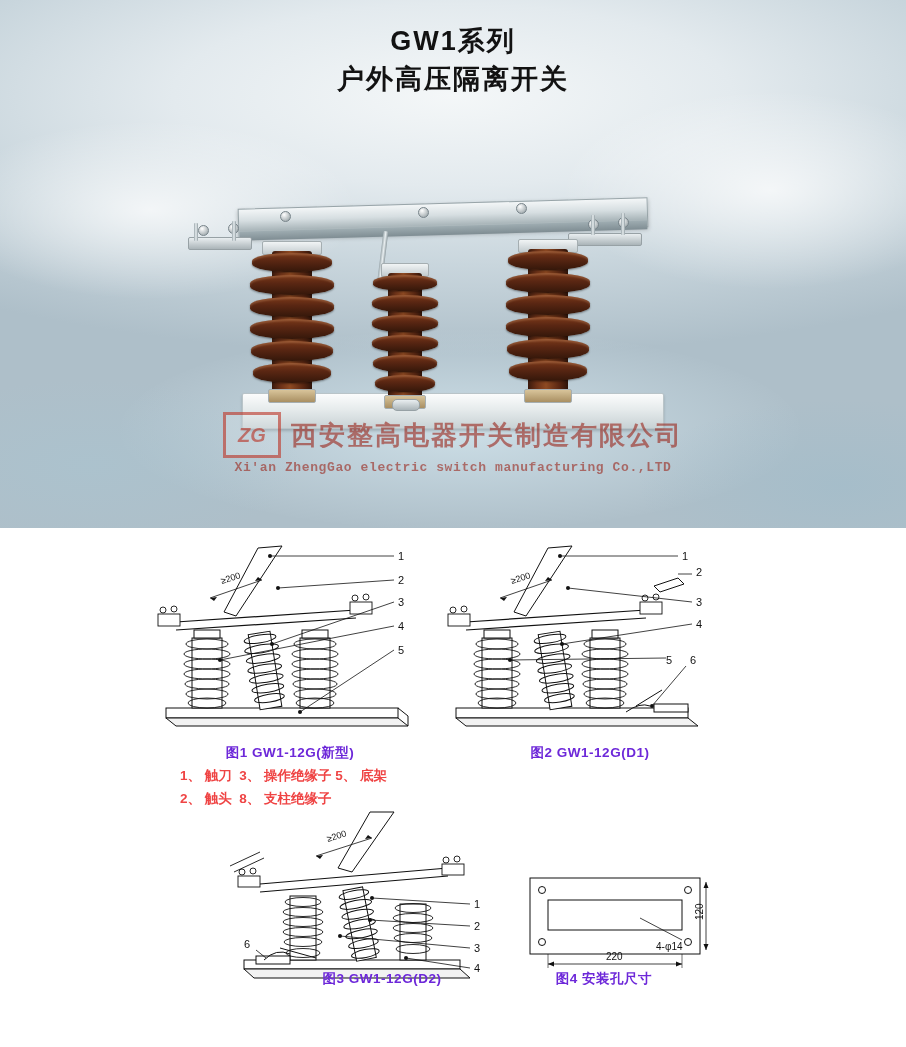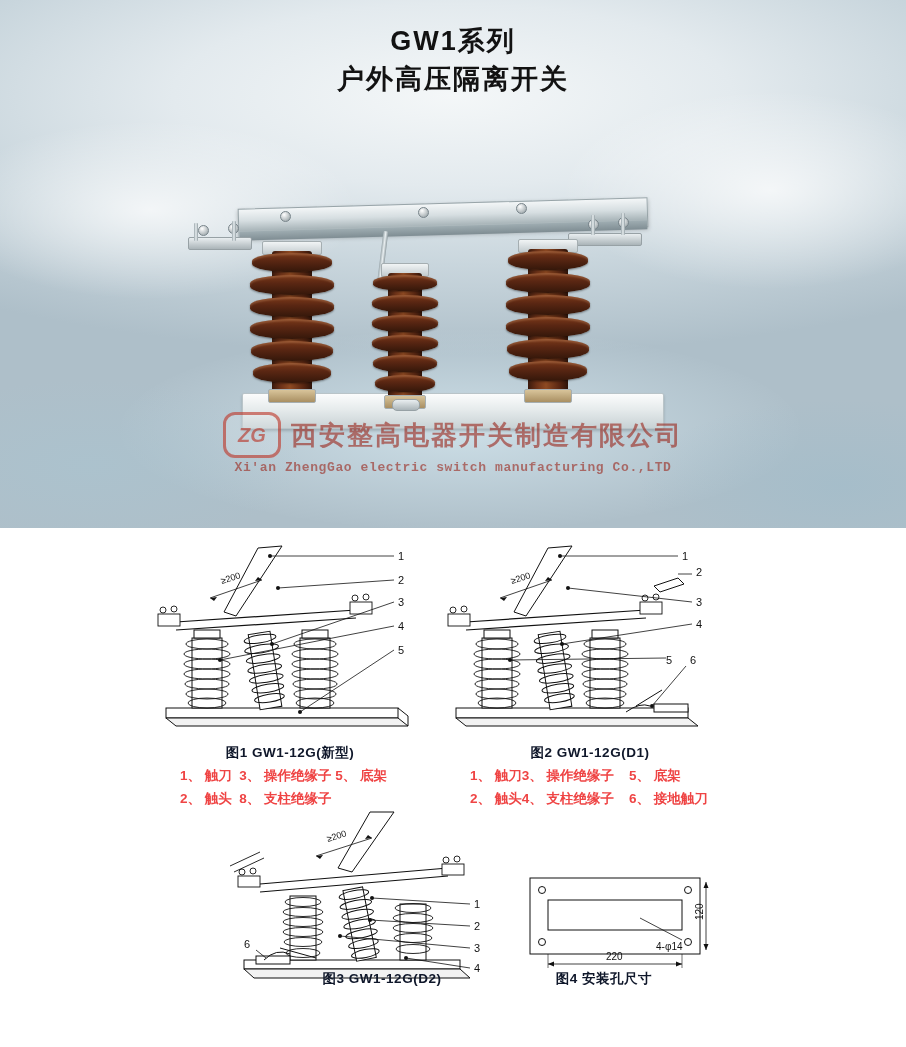--- a/index.html
+++ b/index.html
@@ -95,40 +95,40 @@
     border:1px solid #97a1a5;border-radius:2px;
   }
 
   
   .watermark{
     position:absolute;left:0;top:412px;width:906px;text-align:center;
     opacity:0.62;
   }
   .wm-row{display:flex;align-items:center;justify-content:center;gap:10px;}
   .wm-logo{
-    width:52px;height:40px;border:3px solid #c0392b;border-radius:12px;
+    width:52px;height:40px;border:3px solid #c0392b;border-radius:0;
     display:flex;align-items:center;justify-content:center;
     color:#c0392b;font-weight:bold;font-size:20px;font-style:italic;
     background:rgba(255,255,255,0.25);
   }
   .wm-cn{font-size:26px;font-weight:bold;color:#9c2b21;letter-spacing:2px;}
   .wm-en{
     margin-top:2px;font-size:13px;color:#9c2b21;letter-spacing:0.6px;
     font-family:"Liberation Mono", monospace;font-weight:bold;
   }
 
   
   .draw-panel{
     position:absolute;left:0;top:528px;width:906px;height:519px;background:#ffffff;
     color:#111;
   }
   .fig{position:absolute;}
   svg{display:block;}
   .cap-line{
-    text-align:center;font-size:13.5px;font-weight:bold;color:#0f172a;letter-spacing:0.5px;
+    text-align:center;font-size:13.5px;font-weight:bold;color:#6d28d9;letter-spacing:0.5px;
   }
   .legend{
     font-size:13.5px;font-weight:bold;color:#ef4444;line-height:1.5;white-space:pre;
   }
   text{font-family:"Liberation Sans", sans-serif;}
 </style>
 </head>
 <body>
 
 <div class="photo-panel">
@@ -382,22 +382,20 @@
       <text x="72" y="44" font-size="9" fill="#111" transform="rotate(-18 72 44)">≥200</text>
       <text x="242" y="20" font-size="11" fill="#111">1</text>
       <text x="256" y="36" font-size="11" fill="#111">2</text>
       <text x="256" y="66" font-size="11" fill="#111">3</text>
       <text x="256" y="88" font-size="11" fill="#111">4</text>
       <text x="226" y="124" font-size="11" fill="#111">5</text>
       <text x="250" y="124" font-size="11" fill="#111">6</text>
     </svg>
   </div>
   <div class="cap-line" style="position:absolute;left:440px;top:216px;width:300px;">图2 GW1-12G(D1)</div>
-  <div class="legend" style="position:absolute;left:470px;top:238px;">1、 触刀3、 操作绝缘子    5、 底架</div>
-  <div class="legend" style="position:absolute;left:470px;top:261px;">2、 触头4、 支柱绝缘子    6、 接地触刀</div>
 
   <div class="fig" style="left:220px;top:280px;width:300px;height:180px;">
     <svg width="300" height="180" viewBox="0 0 300 180">
       <g stroke="#111" fill="none" stroke-width="1">
         <path d="M150 4 L174 4 L132 64 L118 60 Z" fill="#fff"></path>
         <path d="M96 48 L152 30" stroke-width="0.8"></path>
         <path d="M96 48 l7 -1 -3 4 z" fill="#111" stroke="none"></path>
         <path d="M152 30 l-7 1 3 -4 z" fill="#111" stroke="none"></path>
 
         <rect x="24" y="152" width="216" height="9" fill="#fff"></rect>

